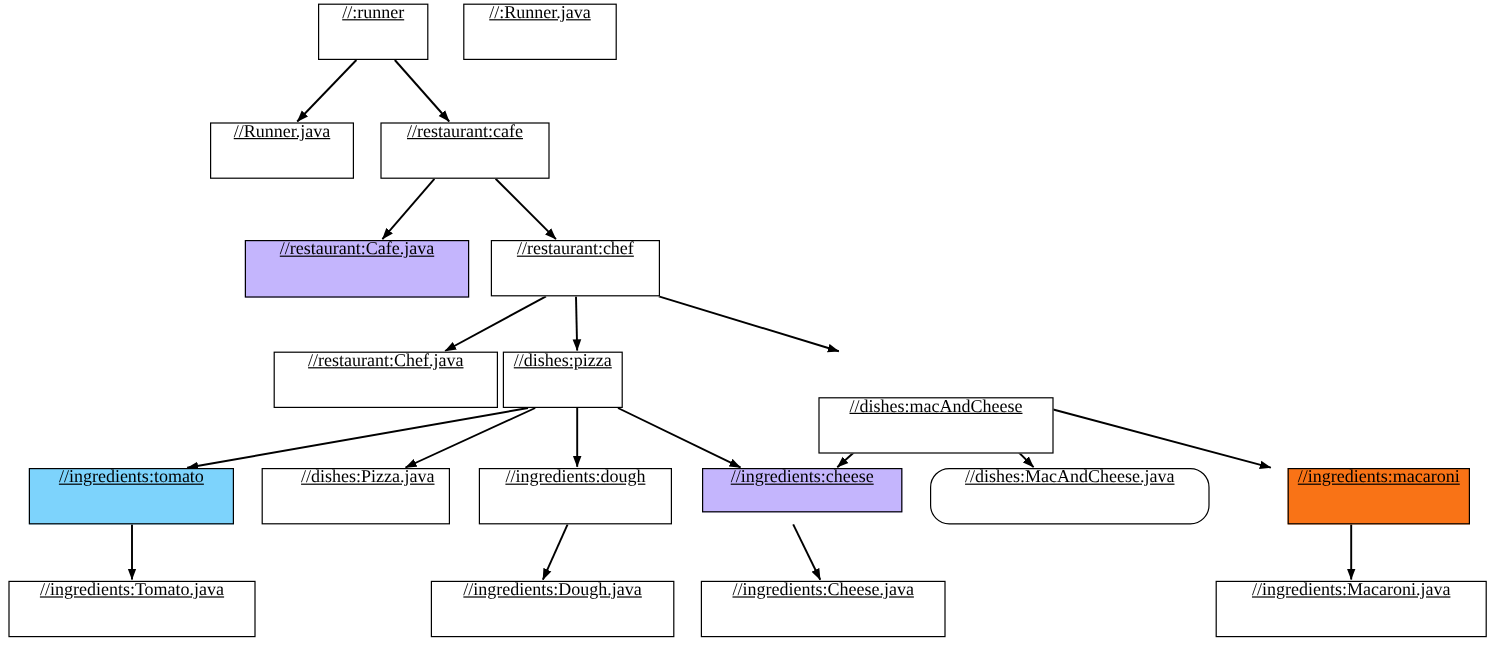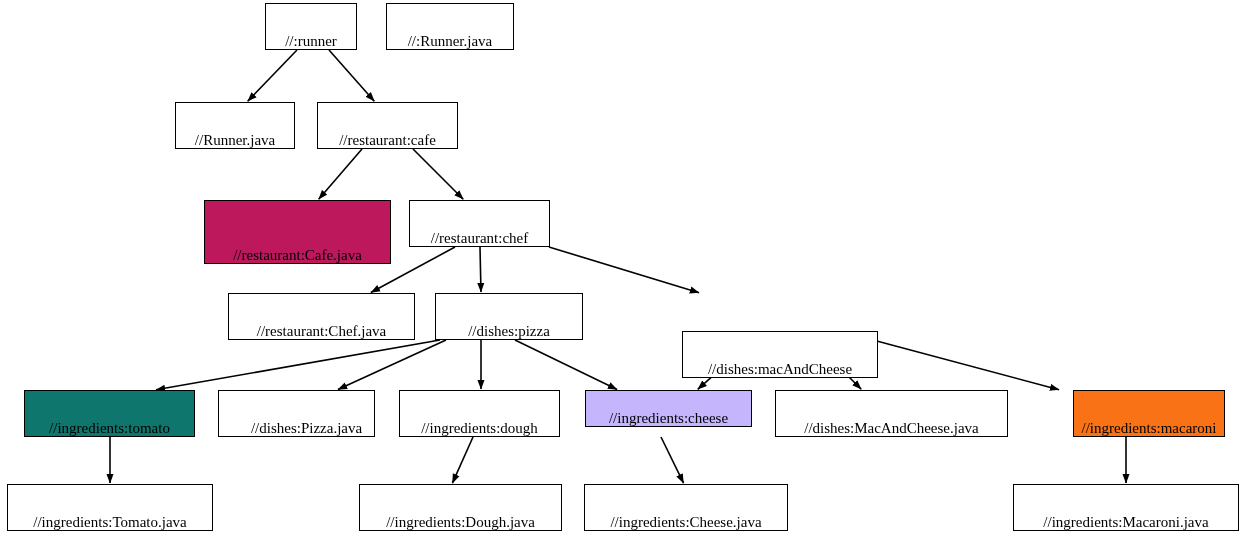--- a/index.html
+++ b/index.html
@@ -22,23 +22,24 @@
     width: 1242px;
     height: 539px;
     pointer-events: none;
   }
   .graph-node {
     position: absolute;
     box-sizing: border-box;
     border: 1px solid #000000;
     background: #ffffff;
     display: flex;
-    align-items: flex-end;
+    align-items: flex-start;
     justify-content: center;
     white-space: nowrap;
+    text-decoration: underline;
   }
   .graph-node .node-label {
     font-size: 15px;
     line-height: 1;
     color: #000000;
     letter-spacing: 0px;
   }
 </style>
 </head>
 <body>
@@ -79,48 +80,48 @@
       </div>
       <div class="graph-node" style="left: 374px; top: 3px; width: 128px; height: 47px; background: rgb(255, 255, 255); border-color: rgb(0, 0, 0); margin-left: 12px;">
         <span class="node-label">//:Runner.java</span>
       </div>
       <div class="graph-node" style="left: 175px; top: 102px; width: 120px; height: 47px; background: rgb(255, 255, 255); border-color: rgb(0, 0, 0);">
         <span class="node-label">//Runner.java</span>
       </div>
       <div class="graph-node" style="left: 317px; top: 102px; width: 141px; height: 47px; background: rgb(255, 255, 255); border-color: rgb(0, 0, 0);">
         <span class="node-label">//restaurant:cafe</span>
       </div>
-      <div class="graph-node" style="left: 204px; top: 200px; width: 187px; height: 64px; background: #be185d; border-color: rgb(0, 0, 0);">
+      <div class="graph-node" style="left: 204px; top: 200px; width: 187px; height: 48px; background: #c4b5fd; border-color: rgb(0, 0, 0);">
         <span class="node-label">//restaurant:Cafe.java</span>
       </div>
       <div class="graph-node" style="left: 409px; top: 200px; width: 141px; height: 47px; background: rgb(255, 255, 255); border-color: rgb(0, 0, 0);">
         <span class="node-label">//restaurant:chef</span>
       </div>
       <div class="graph-node" style="left: 217px; top: 293px; width: 187px; height: 47px; background: rgb(255, 255, 255); border-color: rgb(0, 0, 0); margin-left: 11px;">
         <span class="node-label">//restaurant:Chef.java</span>
       </div>
-      <div class="graph-node" style="left: 435px; top: 293px; width: 148px; height: 47px; background: rgb(255, 255, 255); border-color: rgb(0, 0, 0);">
+      <div class="graph-node" style="left: 419px; top: 293px; width: 100px; height: 47px; background: rgb(255, 255, 255); border-color: rgb(0, 0, 0);">
         <span class="node-label">//dishes:pizza</span>
       </div>
       <div class="graph-node" style="left: 682px; top: 293px; width: 196px; height: 47px; background: rgb(255, 255, 255); border-color: rgb(0, 0, 0); margin-top: 38px;">
         <span class="node-label">//dishes:macAndCheese</span>
       </div>
-      <div class="graph-node" style="left: 24px; top: 390px; width: 171px; height: 47px; background: #0f766e; border-color: rgb(0, 0, 0);">
+      <div class="graph-node" style="left: 24px; top: 390px; width: 171px; height: 47px; background: #7dd3fc; border-color: rgb(0, 0, 0);">
         <span class="node-label">//ingredients:tomato</span>
       </div>
       <div class="graph-node" style="left: 218px; top: 390px; width: 157px; height: 47px; background: rgb(255, 255, 255); border-color: rgb(0, 0, 0); padding-left: 20px;">
         <span class="node-label">//dishes:Pizza.java</span>
       </div>
       <div class="graph-node" style="left: 399px; top: 390px; width: 161px; height: 47px; background: rgb(255, 255, 255); border-color: rgb(0, 0, 0);">
         <span class="node-label">//ingredients:dough</span>
       </div>
       <div class="graph-node" style="left: 585px; top: 390px; width: 167px; height: 37px; background: #c4b5fd; border-color: rgb(0, 0, 0);">
         <span class="node-label">//ingredients:cheese</span>
       </div>
-      <div class="graph-node" style="left: 775px; top: 390px; width: 233px; height: 47px; background: rgb(255, 255, 255); border-color: rgb(0, 0, 0);">
+      <div class="graph-node" style="left: 775px; top: 390px; width: 233px; height: 47px; background: rgb(255, 255, 255); border-color: rgb(0, 0, 0); border-radius: 16px;">
         <span class="node-label">//dishes:MacAndCheese.java</span>
       </div>
       <div class="graph-node" style="left: 1073px; top: 390px; width: 152px; height: 47px; background: #f97316; border-color: rgb(0, 0, 0);">
         <span class="node-label">//ingredients:macaroni</span>
       </div>
       <div class="graph-node" style="left: 7px; top: 484px; width: 206px; height: 47px; background: rgb(255, 255, 255); border-color: rgb(0, 0, 0);">
         <span class="node-label">//ingredients:Tomato.java</span>
       </div>
       <div class="graph-node" style="left: 359px; top: 484px; width: 203px; height: 47px; background: rgb(255, 255, 255); border-color: rgb(0, 0, 0);">
         <span class="node-label">//ingredients:Dough.java</span>

